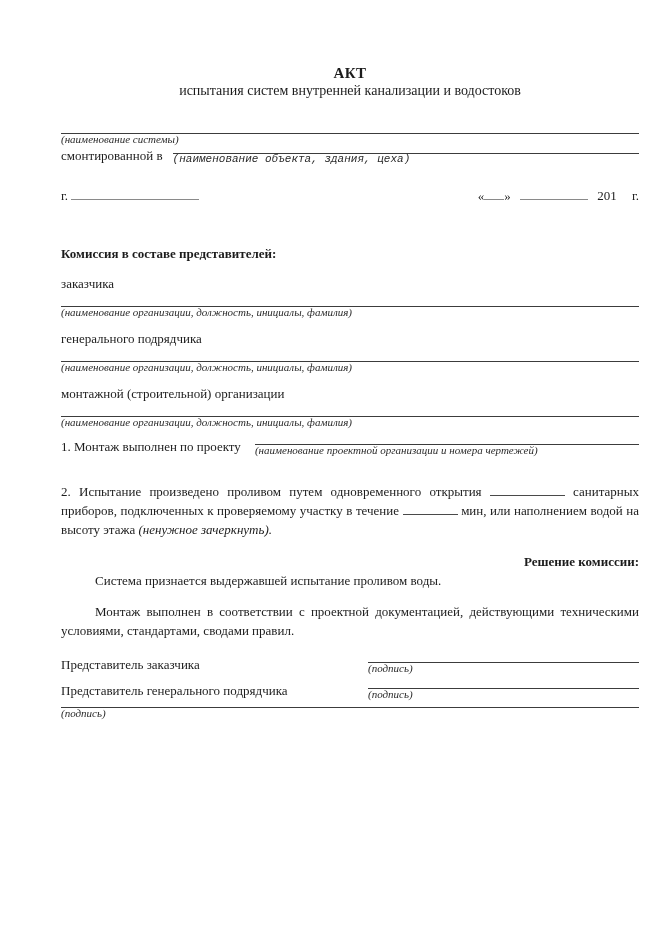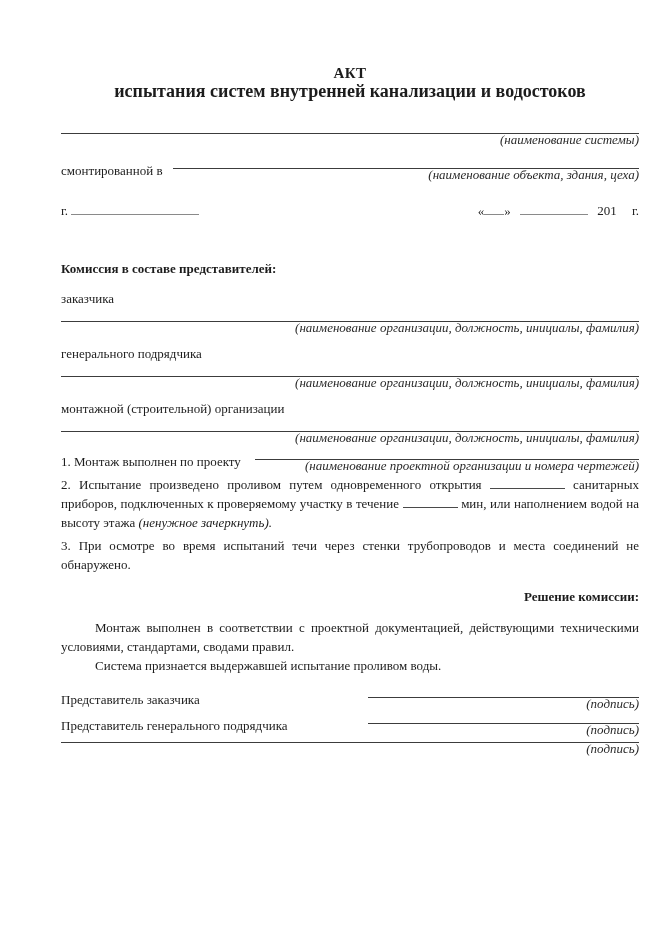--- a/index.html
+++ b/index.html
@@ -11,56 +11,56 @@
     background: #ffffff;
     font-family: "Liberation Serif", "DejaVu Serif", serif;
     color: #1c1c1c;
     font-size: 13px;
     line-height: 19px;
     padding: 64px 31px 12px 61px;
     overflow: hidden;
   }
   .title-block { text-align: center; }
   .doc-title { font-size: 15px; font-weight: bold; line-height: 18px; letter-spacing: .5px; }
-  .doc-subtitle { font-size: 18px; font-weight: bold; line-height: 18px; }
+  .doc-subtitle { font-size: 14px; font-weight: normal; line-height: 18px; }
 
   .rule { border-bottom: 1px solid #3c3c3c; height: 0; }
   .caption {
-    text-align: right;
+    text-align: left;
     font-style: italic;
-    font-size: 13px;
+    font-size: 11px;
     line-height: 11px;
     color: #2a2a2a;
   }
 
   .field-standalone { margin-top: 33px; }
 
-  .fill-row { display: flex; align-items: flex-end; margin-top: 16px; }
+  .fill-row { display: flex; align-items: flex-end; margin-top: 1px; }
   .fill-row .label { white-space: nowrap; padding-right: 10px; }
-  .fill-row .field { flex: 1; }
+  .fill-row .field { flex: 1; font-family: Liberation Mono, monospace; }
   .fill-row .field .rule { margin-bottom: 0; }
 
   .date-row { display: flex; justify-content: space-between; align-items: baseline; margin-top: 21px; }
   .blank { display: inline-block; border-bottom: 1px solid #8a8a8a; height: 12px; vertical-align: baseline; }
   .blank.dark { border-bottom-color: #4a4a4a; }
   .w128 { width: 128px; } .w20 { width: 20px; } .w68 { width: 68px; }
   .w75 { width: 75px; } .w55 { width: 55px; }
   .date-right .seg { margin-left: 6px; }
   .year-suffix { margin-left: 12px; }
 
   .section-heading { font-weight: bold; margin-top: 39px; }
   .member { margin-top: 11px; }
   .member .member-label { line-height: 19px; }
   .member .rule { margin-top: 13px; }
 
   .para { text-align: justify; margin-top: 15px; }
   .item1-row { display: flex; align-items: flex-end; margin-top: 9px; }
   .item1-row .label { white-space: nowrap; padding-right: 14px; }
   .item1-row .field { flex: 1; }
-  .para-item { text-align: justify; margin-top: 4px; }
+  .para-item { text-align: justify; margin-top: 26px; }
   .note-italic { font-style: italic; }
 
   .decision-heading { font-weight: bold; margin-top: 13px; text-align: right; }
   .decision-para { text-align: justify; text-indent: 34px; margin-top: 0; }
   .decision-para.first { margin-top: 12px; }
 
   .signatures { margin-top: 15px; }
   .sig-row { display: flex; align-items: flex-end; margin-bottom: 7px; }
   .sig-label { width: 307px; white-space: nowrap; line-height: 19px; }
   .sig-field { flex: 1; }
@@ -133,25 +133,24 @@
 
   <div class="para-item">
     <span>2. Испытание произведено проливом путем одновременного открытия</span>
     <span class="blank dark w75"></span>
     <span>санитарных приборов, подключенных к проверяемому участку в течение</span>
     <span class="blank dark w55"></span>
     <span>мин, или наполнением водой на высоту этажа</span>
     <span class="note-italic">(ненужное зачеркнуть).</span>
   </div>
 
-  <div class="para-item">3. При осмотре во время испытаний течи через стенки трубопроводов и места соединений не обнаружено.</div>
 
   <div class="decision-heading">Решение комиссии:</div>
+  <div class="decision-para">Система признается выдержавшей испытание проливом воды.</div>
   <div class="decision-para first">Монтаж выполнен в соответствии с проектной документацией, действующими техническими условиями, стандартами, сводами правил.</div>
-  <div class="decision-para">Система признается выдержавшей испытание проливом воды.</div>
 
   <div class="signatures">
     <div class="sig-row">
       <span class="sig-label">Представитель заказчика</span>
       <div class="sig-field">
         <div class="rule"></div>
         <div class="caption">(подпись)</div>
       </div>
     </div>
     <div class="sig-row">

